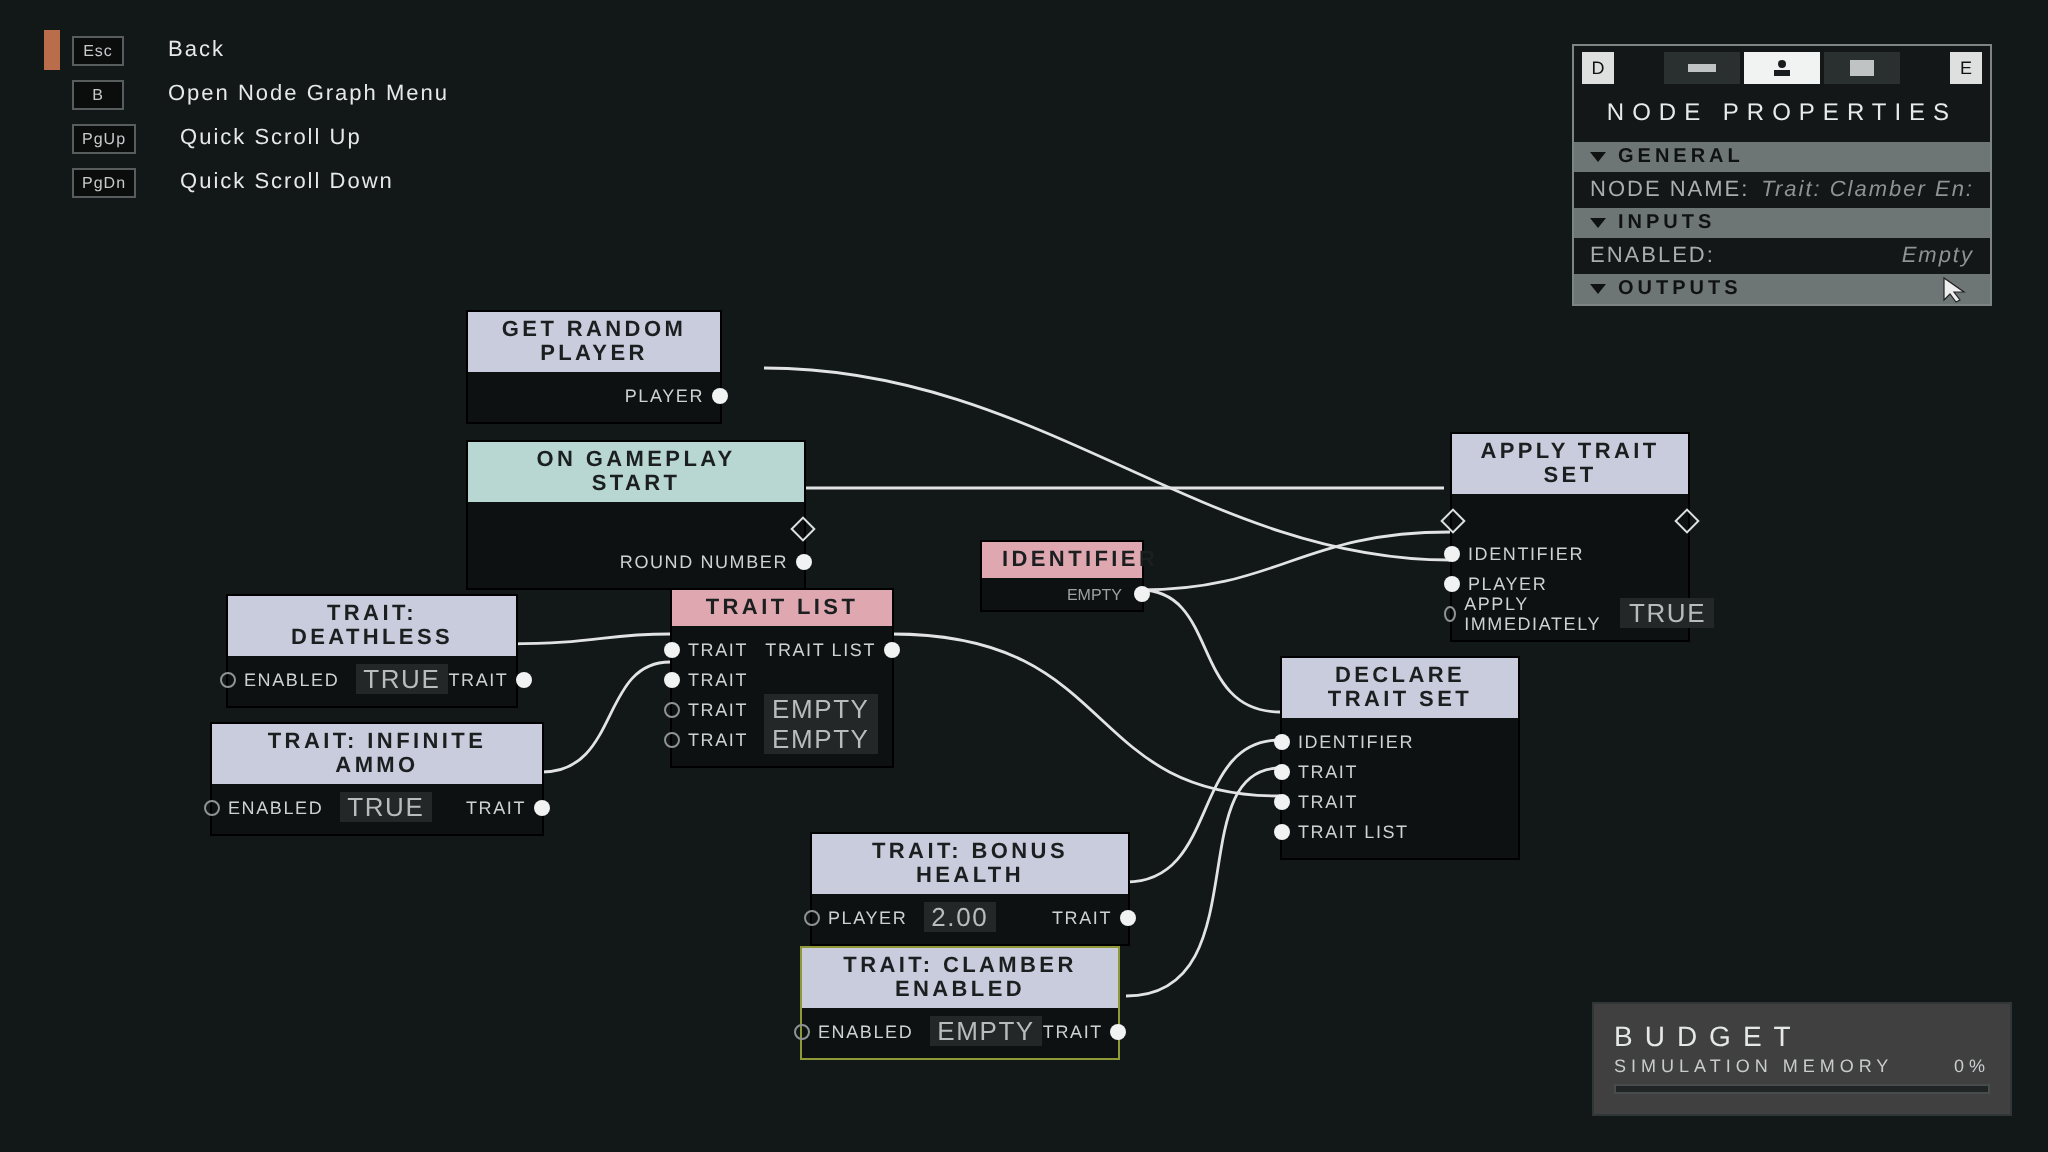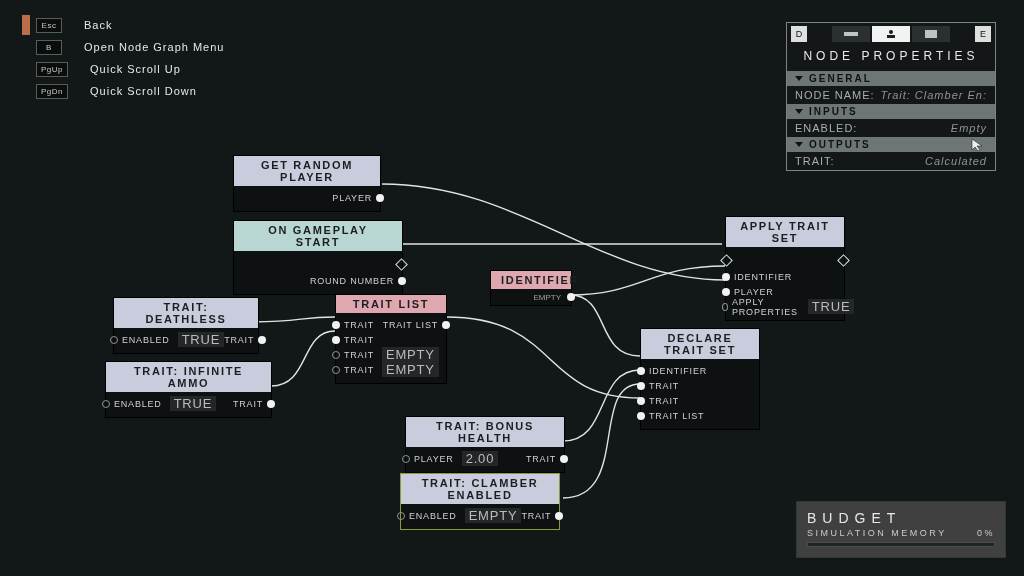--- a/index.html
+++ b/index.html
@@ -113,21 +113,21 @@
   <div class="legend-row">
     <span class="key">PgUp</span>
     <span class="legend-label">Quick Scroll Up</span>
   </div>
   <div class="legend-row">
     <span class="key">PgDn</span>
     <span class="legend-label">Quick Scroll Down</span>
   </div>
 </div>
 
-<div class="node" style="left:233px; top:155px; width:148px;">
+<div class="node" style="left:233px; top:155px; width:128px;">
   <div class="node-title t-lav">GET RANDOM PLAYER</div>
   <div class="node-body right">
     <div class="row">
         <span class="rtxt lbl">PLAYER</span>
         <span class="port r"></span>
       </div>
   </div>
 </div>
 
 <div class="node" style="left:233px; top:220px; width:170px;">
@@ -301,21 +301,21 @@
       </div>
     <div class="row">
         <span class="side">
           <span class="port l"></span>
           <span class="lbl">PLAYER</span>
         </span>
       </div>
     <div class="row">
         <span class="side">
           <span class="port l empty"></span>
-          <span class="lbl">APPLY PROPERTIES</span>
+          <span class="lbl">APPLY IMMEDIATELY</span>
           <span class="valchip">TRUE</span>
         </span>
       </div>
   </div>
 </div>
 
 <div class="panel">
   <div class="panel-top">
     <div class="psq">D</div>
     <div class="ptabs">
@@ -358,24 +358,20 @@
       <span class="pv">Empty</span>
     </div>
 
   <div class="section-h" style="position:relative;">
     <span class="tri"></span>
       <span>OUTPUTS</span>
     <svg class="cursor" style="right:10px; top:1px;">
         <path d="M1 1 L1 12 L4 9 L7 13 L9 12 L6 8 L11 8 Z" fill="#eee" stroke="#222" stroke-width="0.6"></path>
       </svg>
   </div>
-  <div class="prow">
-      <span>TRAIT:</span>
-      <span class="pv">Calculated</span>
-    </div>
 </div>
 
 <div class="budget">
   <h1>BUDGET</h1>
   <div class="brow">
     <span>SIMULATION MEMORY</span>
     <span>0%</span>
   </div>
   <div class="bar"></div>
 </div>

